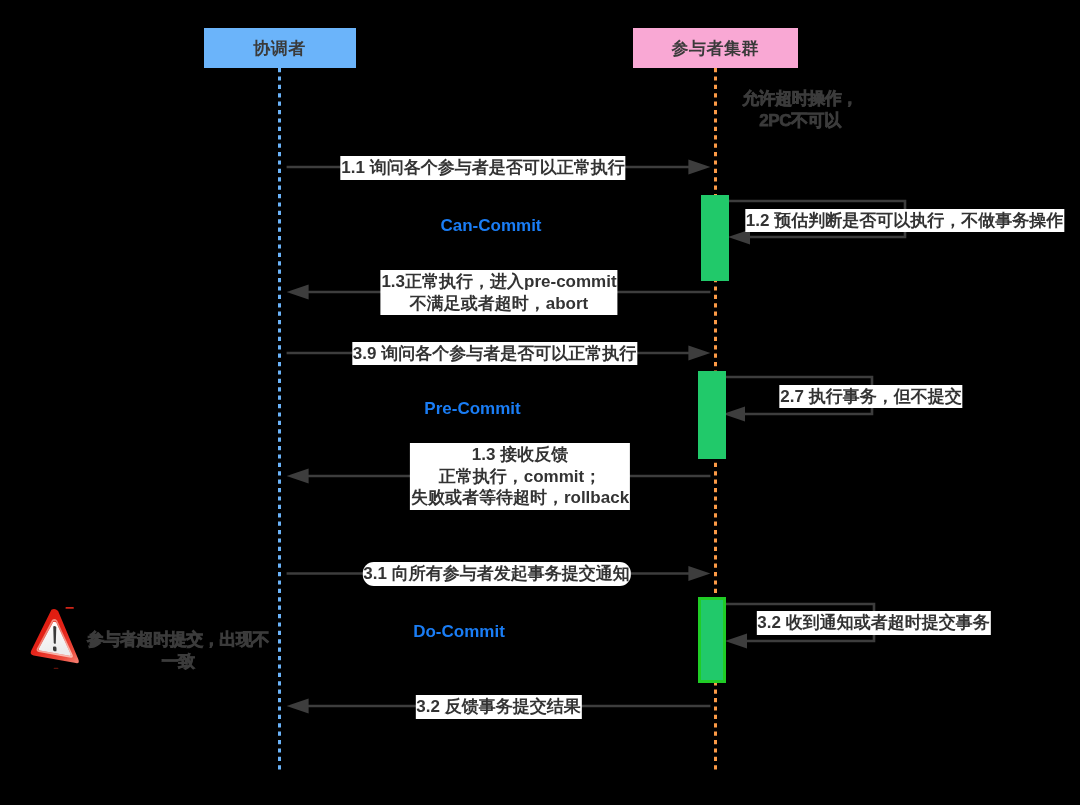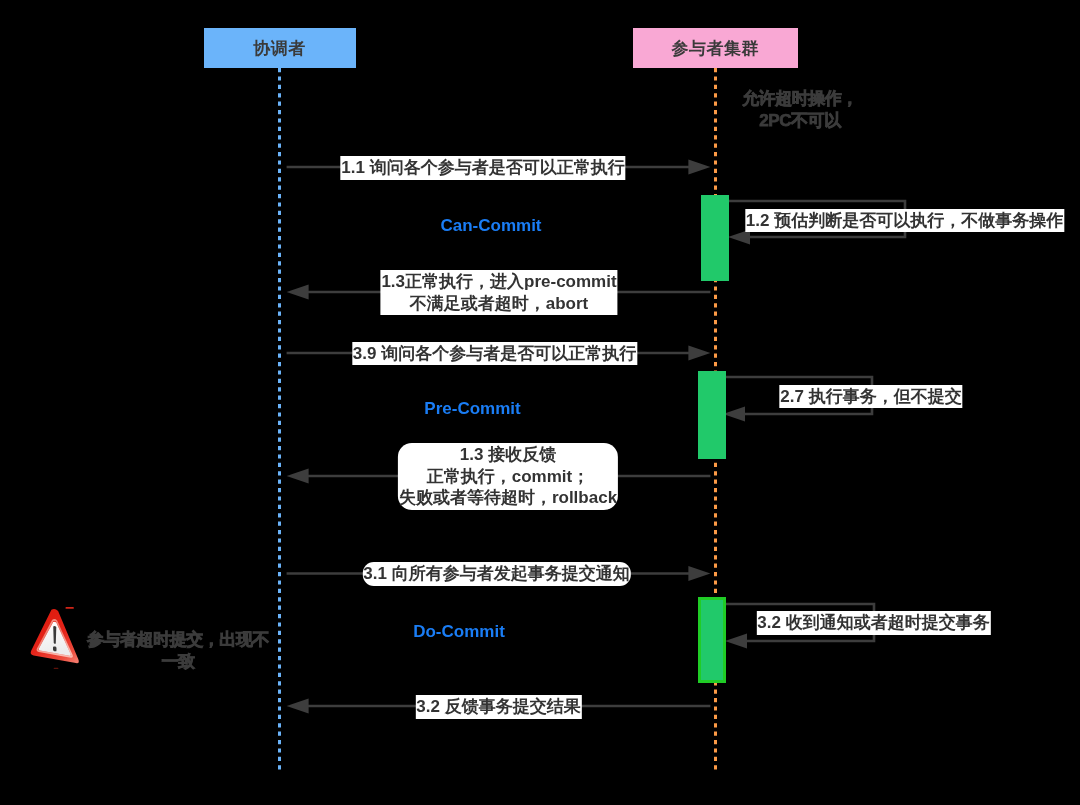--- a/index.html
+++ b/index.html
@@ -75,21 +75,21 @@
     </div>
     <div class="activation" style="left: 701px; top: 195px; width: 28px; height: 86px; background: rgb(33, 201, 106); box-sizing: border-box;"></div>
     <div class="activation" style="left: 698px; top: 371px; width: 28px; height: 88px; background: rgb(33, 201, 106); box-sizing: border-box;"></div>
     <div class="activation" style="left: 698px; top: 597px; width: 28px; height: 86px; background: rgb(33, 201, 106); box-sizing: border-box; border: 3px solid rgb(32, 204, 38);"></div>
     <div class="msg-label" style="left: 483px; top: 156px;">1.1 询问各个参与者是否可以正常执行</div>
     <div class="msg-label" style="left: 904.5px; top: 208.5px;">1.2 预估判断是否可以执行，不做事务操作</div>
     <div class="msg-label" style="left: 499px; top: 270px;">1.3正常执行，进入pre-commit
 不满足或者超时，abort</div>
     <div class="msg-label" style="left: 494.5px; top: 341.5px;">3.9 询问各个参与者是否可以正常执行</div>
     <div class="msg-label" style="left: 871px; top: 384.5px;">2.7 执行事务，但不提交</div>
-    <div class="msg-label" style="left: 508px; top: 443px; border-radius: 14px;">1.3 接收反馈
+    <div class="msg-label" style="left: 520px; top: 443px;">1.3 接收反馈
 正常执行，commit；
 失败或者等待超时，rollback</div>
     <div class="msg-label" style="left: 496.5px; top: 562px; border-radius: 11px;">3.1 向所有参与者发起事务提交通知</div>
     <div class="msg-label" style="left: 873.5px; top: 611px;">3.2 收到通知或者超时提交事务</div>
     <div class="msg-label" style="left: 498.5px; top: 695px;">3.2 反馈事务提交结果</div>
     <div class="phase-label" style="left: 459px; top: 216px; color: rgb(26, 125, 245); margin-left: 32px;">Can-Commit</div>
     <div class="phase-label" style="left: 459px; top: 399px; color: rgb(26, 125, 245); padding-left: 27px;">Pre-Commit</div>
     <div class="phase-label" style="left: 459px; top: 622px; color: rgb(26, 125, 245);">Do-Commit</div>
     <div class="note-text" style="left: 800px; top: 88px; color: rgb(59, 59, 59);">允许超时操作，
 2PC不可以</div>

